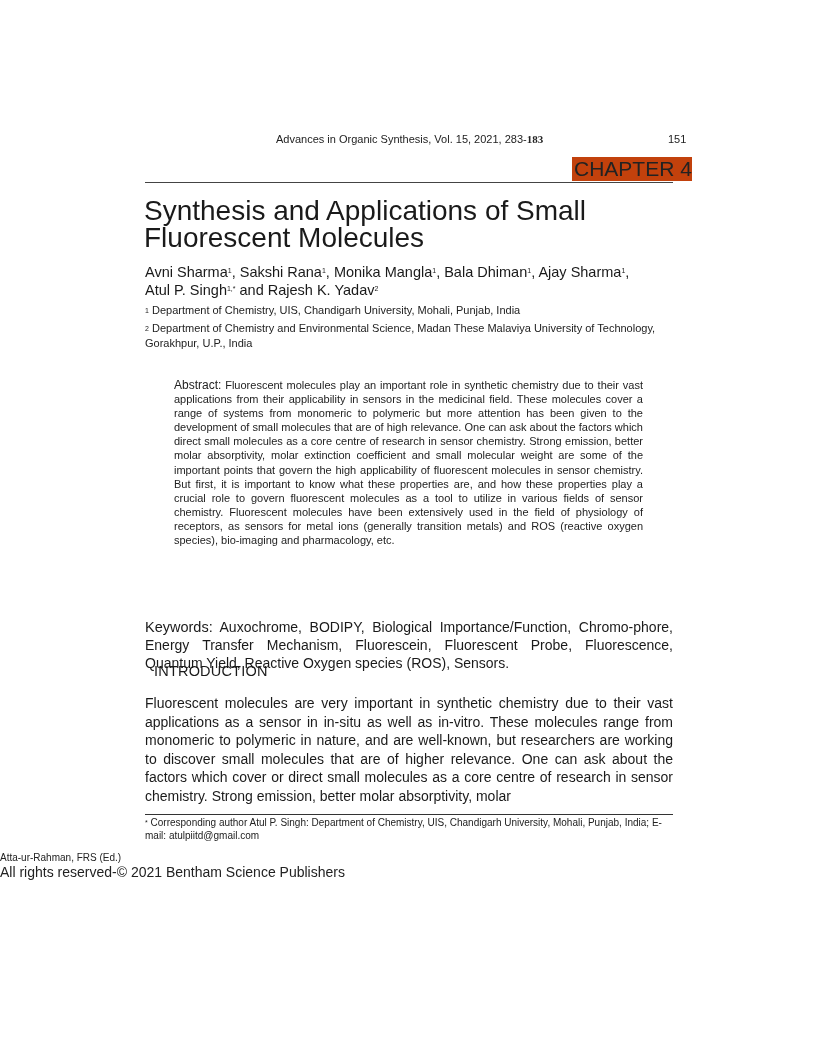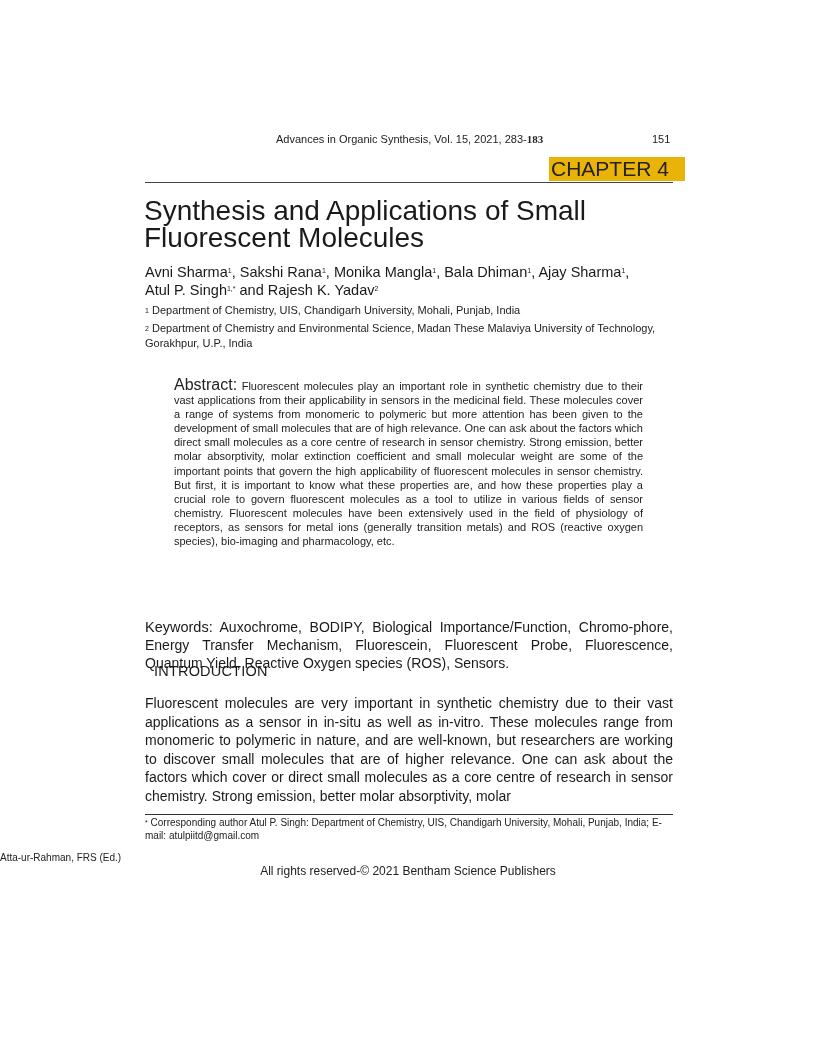--- a/index.html
+++ b/index.html
@@ -1,45 +1,45 @@
 <!DOCTYPE html>
 <html><head>
 <meta charset="utf-8">
 <style>
   html, body { margin: 0; padding: 0; background: #ffffff; }
   body { width: 816px; height: 1056px; position: relative; overflow: hidden;
          font-family: "Liberation Sans", sans-serif; color: #1a1a1a; }
   .abs { position: absolute; }
   .running-head { top: 133px; left: 276px; font-size: 11px; color: #222; }
   .running-head b { font-family: "Liberation Serif", serif; font-weight: bold; }
-  .page-num { top: 133px; left: 652px; font-size: 11px; color: #222; }
-  .chapter-label { top: 157px; left: 549px; font-size: 21px; background: #eab308;
-                   padding: 0 16px 0 2px; line-height: 24px; color: #222; }
+  .page-num { top: 133px; left: 668px; font-size: 11px; color: #222; }
+  .chapter-label { top: 157px; left: 572px; font-size: 21px; background: #c2410c;
+                   padding: 0 0 0 2px; line-height: 24px; color: #222; }
   .head-rule { top: 182px; left: 145px; width: 528px; height: 1px; background: #444; }
   .title { top: 197px; left: 144px; width: 540px; font-size: 28px; line-height: 27px; color: #1a1a1a; }
   .authors { top: 263px; left: 145px; width: 535px; font-size: 14.5px; line-height: 18px; }
   .authors sup { font-size: 7px; vertical-align: top; position: relative; top: -1px; }
   .affil { left: 145px; width: 535px; font-size: 11px; line-height: 15px; color: #222; }
   .affil sup { font-size: 7px; vertical-align: top; }
   .affil1 { top: 303px; }
   .affil2 { top: 321px; }
   .abstract { top: 378px; left: 174px; width: 469px; font-size: 11px; line-height: 14.1px;
               text-align: justify; color: #222; }
-  .abstract .label { font-size: 16px; }
+  .abstract .label { font-size: 12px; }
   .keywords { top: 598px; left: 145px; width: 528px; font-size: 14px; line-height: 18px;
               text-align: justify; color: #1a1a1a; margin-top: 20px; }
   .keywords .label { font-size: 14.5px; }
   .section-heading { top: 663px; left: 154px; font-size: 14.5px; letter-spacing: 0.2px; color: #1a1a1a; }
   .body-text { top: 694px; left: 145px; width: 528px; font-size: 14px; line-height: 18.6px;
                text-align: justify; color: #1a1a1a; }
   .foot-rule { top: 814px; left: 145px; width: 528px; height: 1px; background: #333; }
   .footnote { top: 816px; left: 145px; width: 530px; font-size: 10px; line-height: 13px; color: #222; }
   .footnote sup { font-size: 7px; vertical-align: top; }
   .editor { top: 852px; left: 0; width: 816px; text-align: left; font-size: 10px; color: #222; }
-  .rights { top: 864px; left: 0; width: 816px; text-align: center; font-size: 12px; color: #222; }
+  .rights { top: 864px; left: 0; width: 816px; text-align: left; font-size: 14px; color: #222; }
 </style>
 </head>
 <body>
 
 <div class="abs running-head"><span>Advances in Organic Synthesis, Vol. 15, 2021, 283-</span><b>183</b></div>
 <div class="abs page-num">151</div>
 <div class="abs chapter-label">CHAPTER 4</div>
 <div class="abs head-rule"></div>
 
 <div class="abs title">Synthesis and Applications of Small Fluorescent Molecules</div>

